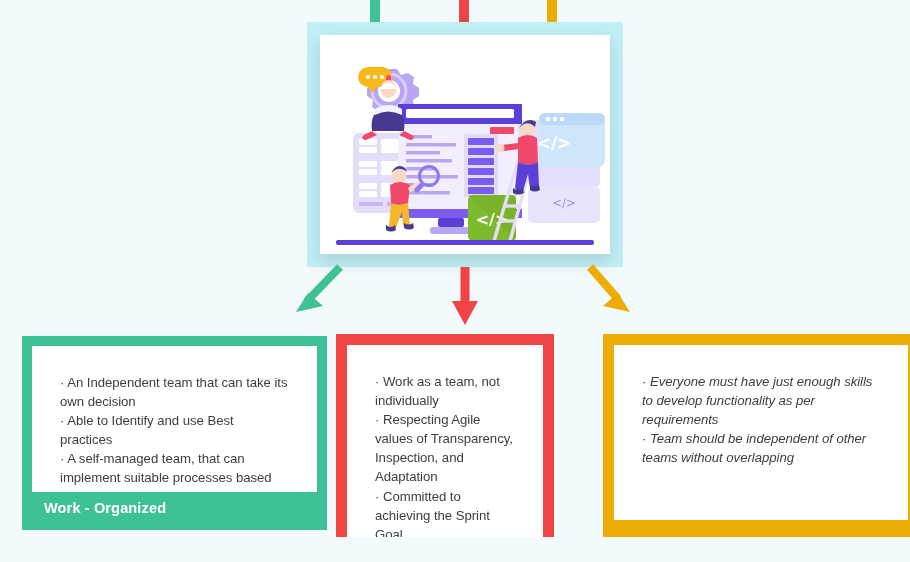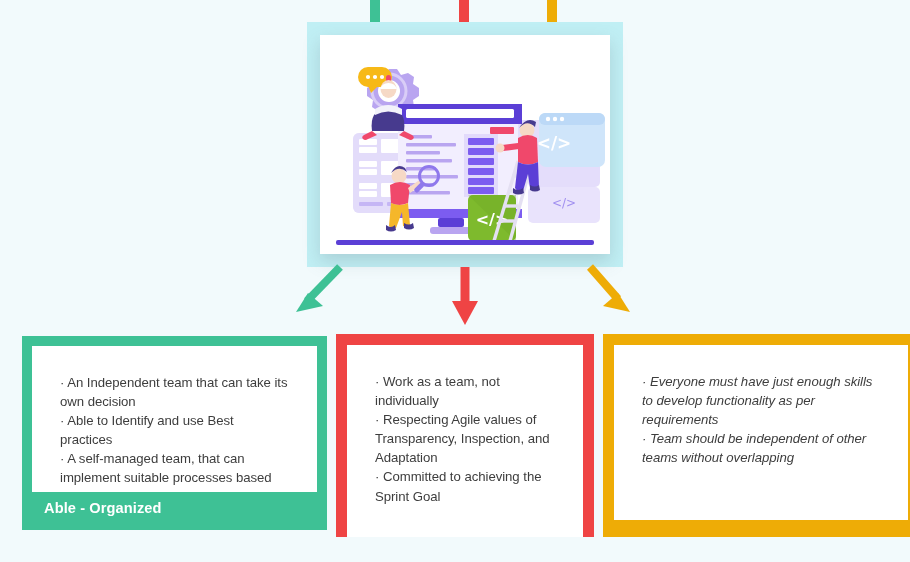--- a/index.html
+++ b/index.html
@@ -112,21 +112,21 @@
     height: 194px;
     background: #3ec195;
     padding: 10px 10px 0 10px;
   }
   #card-self .card-body { height: 146px; }
 
   
   #card-committed {
     left: 336px;
     top: 334px;
-    width: 258px;
+    width: 218px;
     height: 203px;
     background: #ef4444;
     padding: 11px 11px 0 11px;
   }
   #card-committed .card-body { height: 154px; }
 
   
   #card-cross {
     left: 603px;
     top: 334px;
@@ -303,21 +303,21 @@
       <path d="M630 57 L603 51 L618 38 Z" fill="#eeac06"></path>
     </g>
   </svg>
 
   <div class="card" id="card-self">
     <div class="card-body">
       <p style="white-space: pre-line;">· An Independent team that can take its own decision
 · Able to Identify and use Best practices
 · A self-managed team, that can implement suitable processes based on Empirism</p>
     </div>
-    <div class="card-title">Able - Organized</div>
+    <div class="card-title">Work - Organized</div>
   </div>
 
   <div class="card" id="card-committed">
     <div class="card-body">
       <p style="white-space: pre-line;">· Work as a team, not individually
 · Respecting Agile values of Transparency, Inspection, and Adaptation
 · Committed to achieving the Sprint Goal</p>
     </div>
   </div>
 

